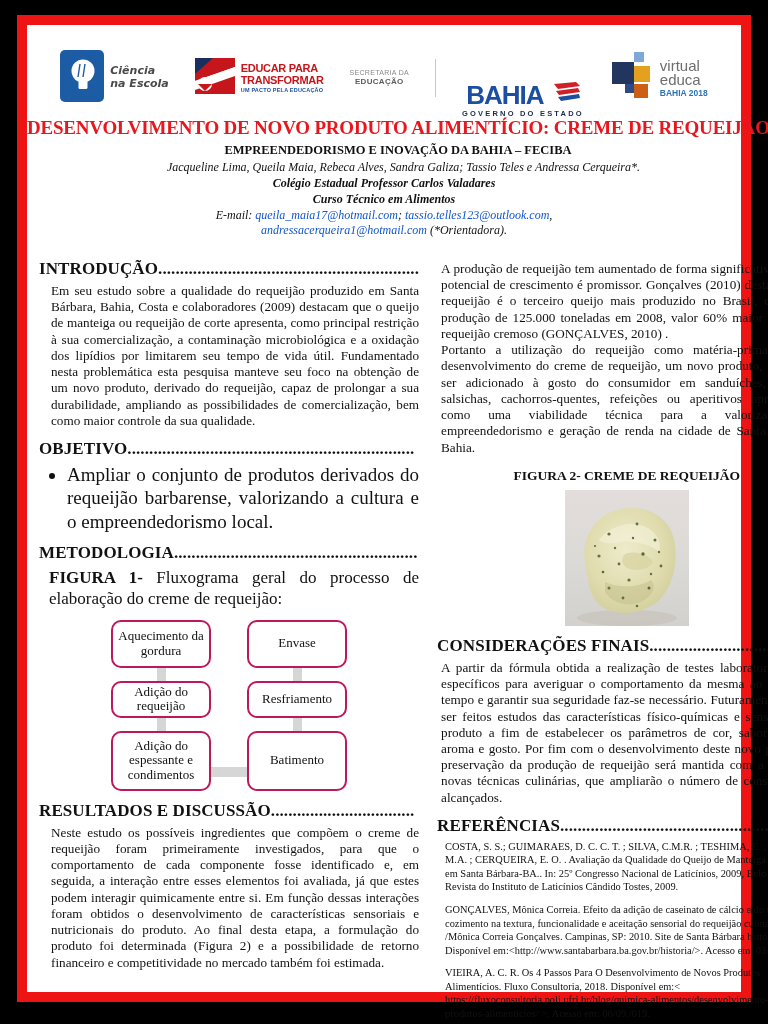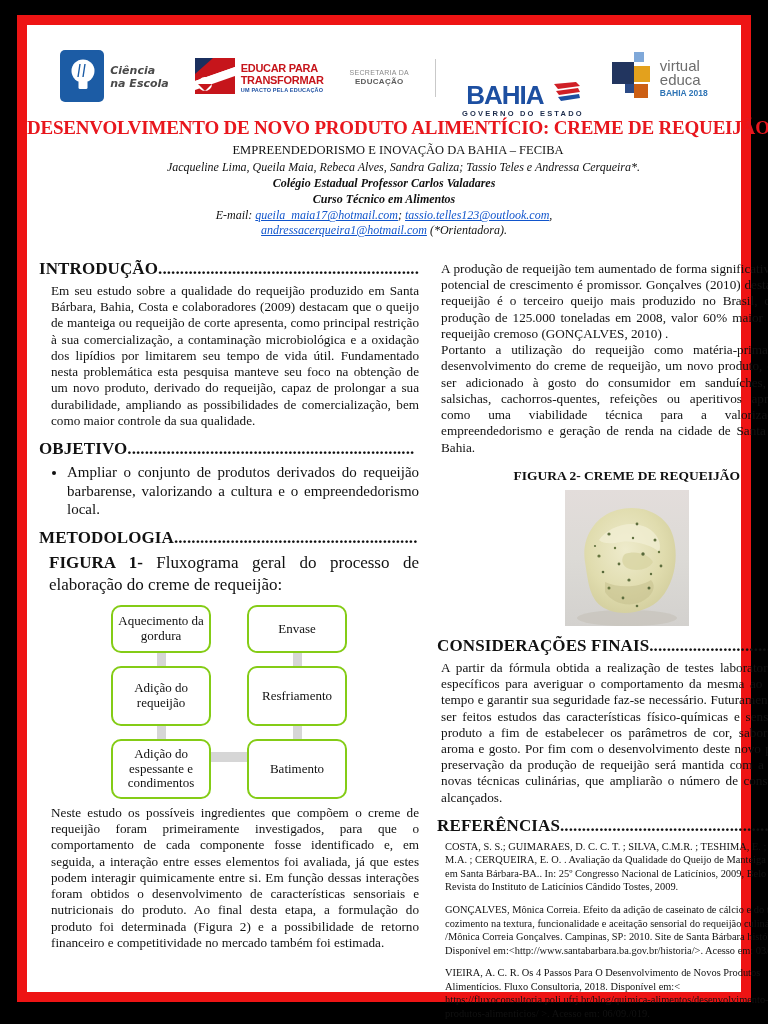--- a/index.html
+++ b/index.html
@@ -17,40 +17,40 @@
   .vdivider{width:1px;height:38px;background:#c9c9c9;}
   .bahia-block{display:flex;flex-direction:column;align-items:center;line-height:1;}
   .bahia-row{display:flex;align-items:flex-start;gap:10px;margin-top:44px;}
   .bahia-word{font-size:26px;font-weight:800;color:#1d4fa1;letter-spacing:-1px;font-family:"Liberation Sans",sans-serif;}
   .bahia-sub{font-size:7.5px;color:#1b2a4a;letter-spacing:2.2px;font-weight:bold;margin-top:2px;}
   .veduca-text{line-height:0.95;}
   .veduca-text .v1{font-size:15px;color:#6d6d6d;}
   .veduca-text .v3{font-size:8.5px;color:#2e74b5;font-weight:bold;margin-top:2px;}
   
   .title{color:#e8161d;font-weight:bold;font-size:19px;text-align:center;white-space:nowrap;margin:6px 0 4px;letter-spacing:-0.2px;}
-  .subtitle{font-weight:normal;font-size:12.5px;text-align:center;margin:2px 0;padding-left:28px;}
+  .subtitle{font-weight:bold;font-size:12.5px;text-align:center;margin:2px 0;padding-left:28px;}
   .authors{font-style:italic;font-size:12px;text-align:center;margin:1px 0;padding-left:39px;}
   .school,.course{font-style:italic;font-weight:bold;font-size:12px;text-align:center;margin:1px 0;font-family:Liberation Serif, serif;}
   .emails{font-style:italic;font-size:12px;text-align:center;margin:1px 0;line-height:1.25;}
-  .emails a{color:#1155cc;text-decoration:underline;cursor:pointer;}
+  .emails a{color:#1155cc;cursor:pointer;}
   
   .main{display:grid;grid-template-columns:1fr 1fr;gap:0 18px;padding:10px 12px 0;}
   .sec-head{font-size:17px;font-weight:bold;white-space:nowrap;overflow:hidden;margin:10px 0 4px;letter-spacing:0.1px;}
   .para{font-size:13.2px;line-height:1.23;text-align:justify;padding-left:12px;margin:2px 0 4px;}
   .para-r{padding-left:4px;}
-  .bullets{margin:4px 0 2px;padding-left:28px;font-size:15px;line-height:1.23;text-align:justify;}
+  .bullets{margin:4px 0 2px;padding-left:28px;font-size:19px;line-height:1.23;text-align:justify;}
   .bullets li{margin:0;}
   .figcap{font-size:17px;line-height:1.25;text-align:justify;padding-left:10px;margin:4px 0 2px;}
   .figcap b{font-weight:bold;}
   .fig2-head{font-size:13.5px;font-weight:bold;text-align:center;margin:12px 0 6px;}
   
   .flowchart{position:relative;width:236px;margin:10px auto 6px;display:flex;gap:36px;}
   .fc-col{display:flex;flex-direction:column;width:100px;}
-  .fc-box{border:2px solid #84cc16;border-radius:10px;background:#fff;display:flex;align-items:center;justify-content:center;text-align:center;font-size:13px;line-height:1.12;padding:2px 3px;box-sizing:border-box;}
-  .h1{height:48px}.h2{height:60px}.h3{height:60px}
+  .fc-box{border:2px solid #be185d;border-radius:10px;background:#fff;display:flex;align-items:center;justify-content:center;text-align:center;font-size:13px;line-height:1.12;padding:2px 3px;box-sizing:border-box;}
+  .h1{height:48px}.h2{height:37px}.h3{height:60px}
   .fc-conn-v{width:9px;height:13px;background:#d6d6d6;margin:0 auto;}
   .fc-conn-h{position:absolute;left:100px;top:147px;width:36px;height:10px;background:#d6d6d6;}
   
   .photo-wrap{display:flex;justify-content:center;margin:2px 0 6px;}
   
   .ref{font-size:10.4px;line-height:1.3;text-align:left;padding-left:8px;margin:0 0 9px;}
 </style>
 </head>
 <body>
 
@@ -168,20 +168,21 @@
           <div class="fc-col">
             <div class="fc-box h1">Envase</div>
             <div class="fc-conn-v"></div>
             <div class="fc-box h2">Resfriamento</div>
             <div class="fc-conn-v"></div>
             <div class="fc-box h3">Batimento</div>
           </div>
           <div class="fc-conn-h"></div>
         </div>
 
+        <div class="sec-head">RESULTADOS E DISCUSSÃO.................................</div>
         <p class="para">Neste estudo os possíveis ingredientes que compõem o creme de requeijão foram primeiramente investigados, para que o comportamento de cada componente fosse identificado e, em seguida, a interação entre esses elementos foi avaliada, já que estes podem interagir quimicamente entre si. Em função dessas interações foram obtidos o desenvolvimento de características sensoriais e nutricionais do produto. Ao final desta etapa, a formulação do produto foi determinada (Figura 2) e a possibilidade de retorno financeiro e competitividade no mercado também foi estimada.</p>
       </div>
 
       <div>
         <p class="para para-r" style="margin-top:12px;">A produção de requeijão tem aumentado de forma significativa e o seu potencial de crescimento é promissor. Gonçalves (2010) destaca que o requeijão é o terceiro queijo mais produzido no Brasil,  com uma produção de 125.000 toneladas em 2008, valor 60% maior do que o requeijão cremoso (GONÇALVES, 2010) .</p>
         <p class="para para-r" style="margin-top:-4px;">Portanto a utilização do requeijão como matéria-prima para o desenvolvimento do creme de requeijão, um novo produto, que pode ser adicionado à gosto do consumidor em sanduíches, saladas, salsichas, cachorros-quentes, refeições ou aperitivos apresenta-se como uma viabilidade técnica para a valorização do empreendedorismo e geração de renda na cidade de Santa Bárbara, Bahia.</p>
 
         <div class="fig2-head">FIGURA 2-  CREME DE REQUEIJÃO</div>
         <div class="photo-wrap">
           <svg width="124" height="136" viewBox="0 0 124 136">

